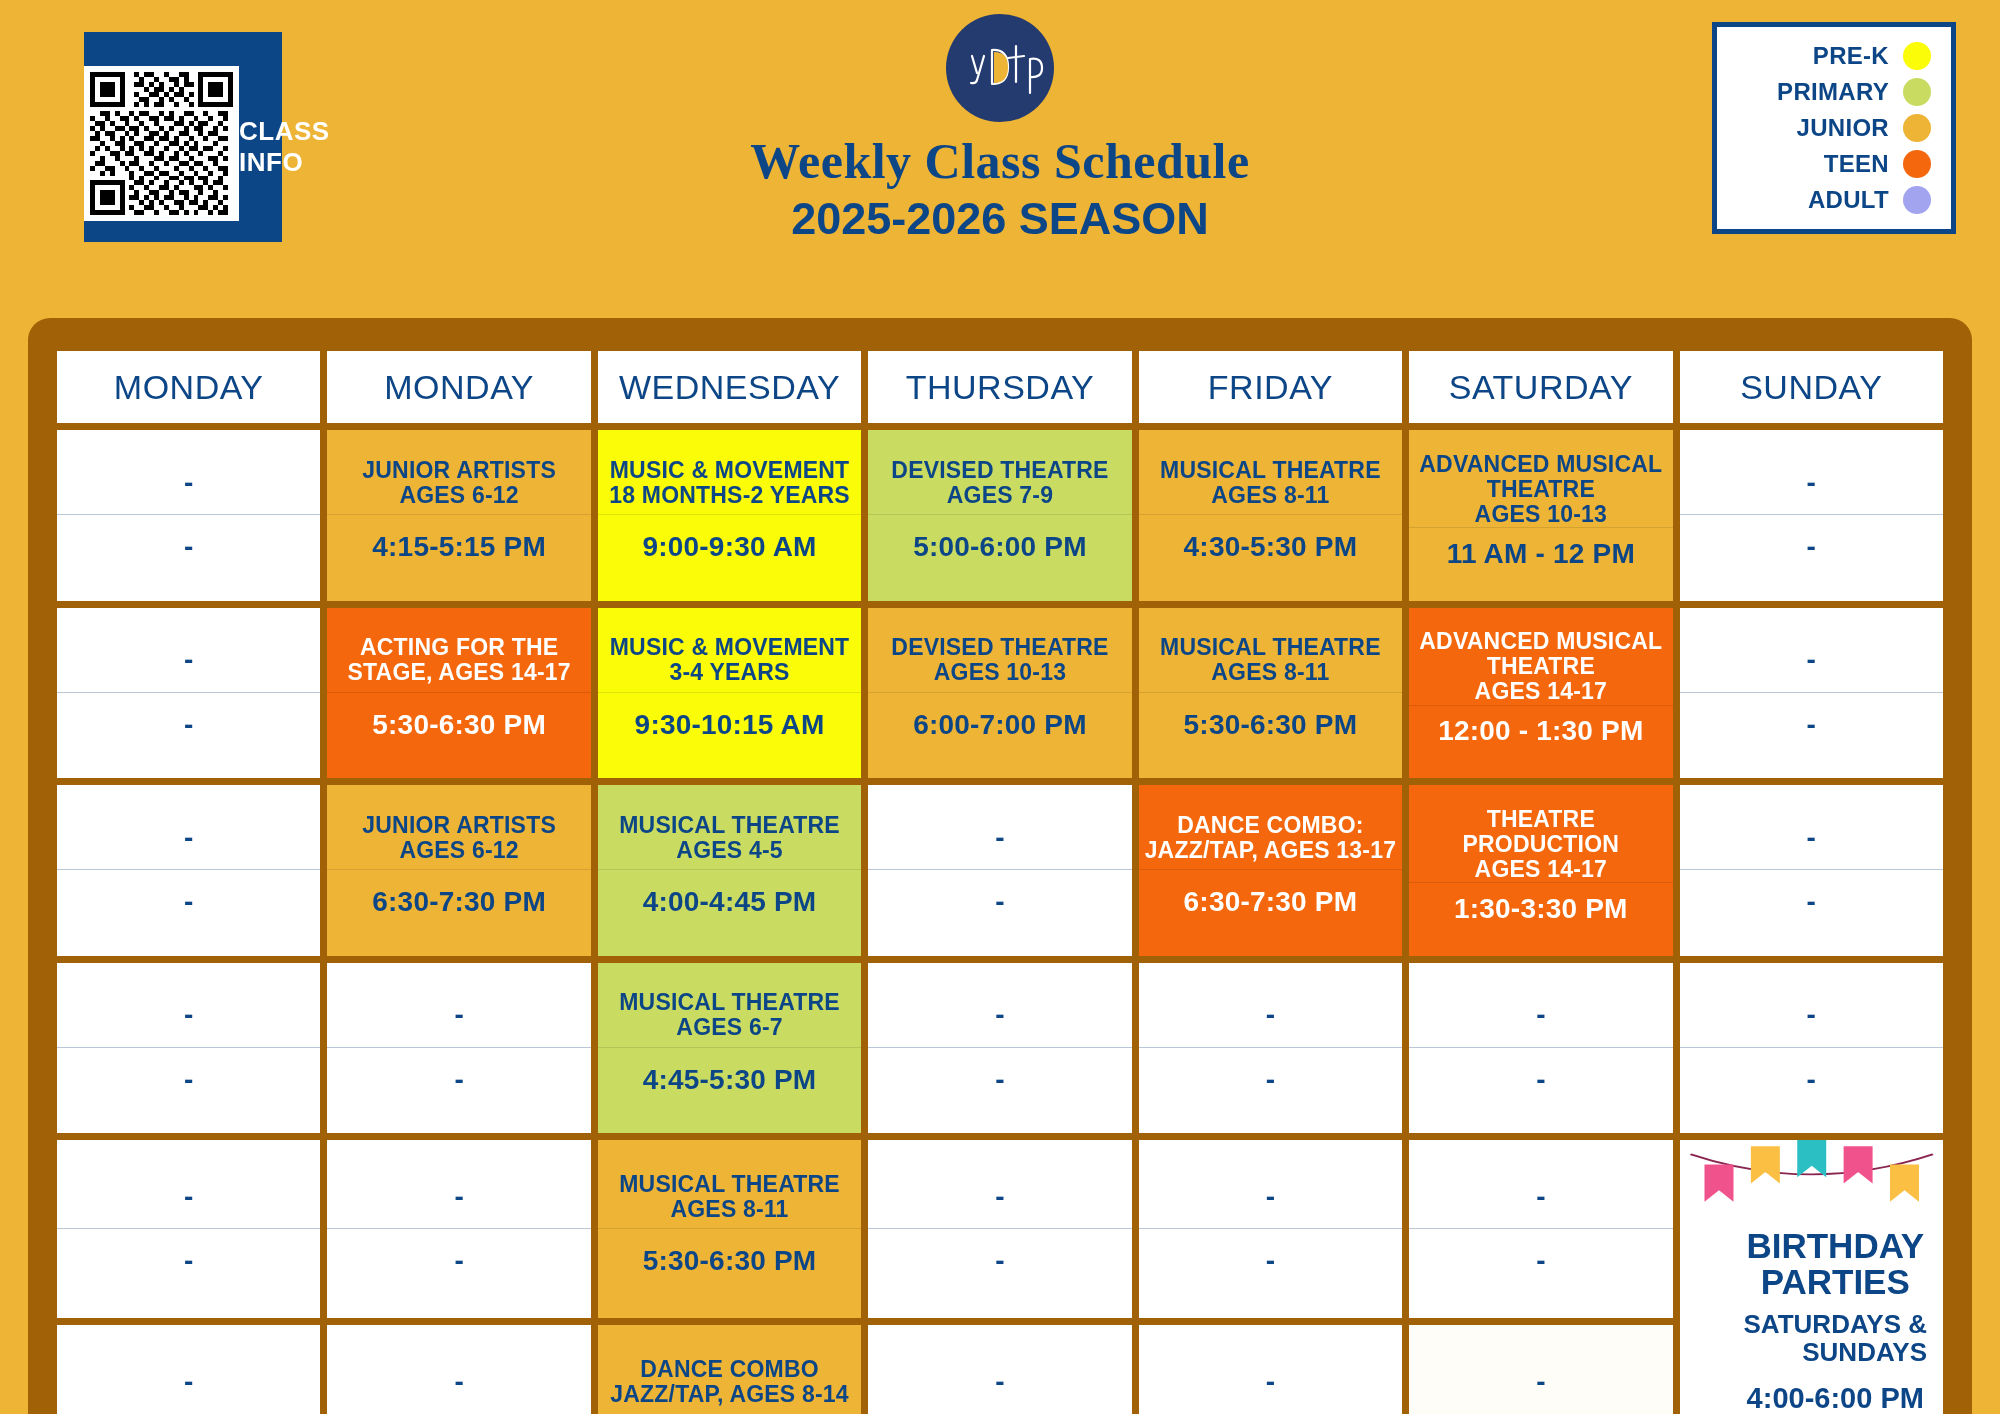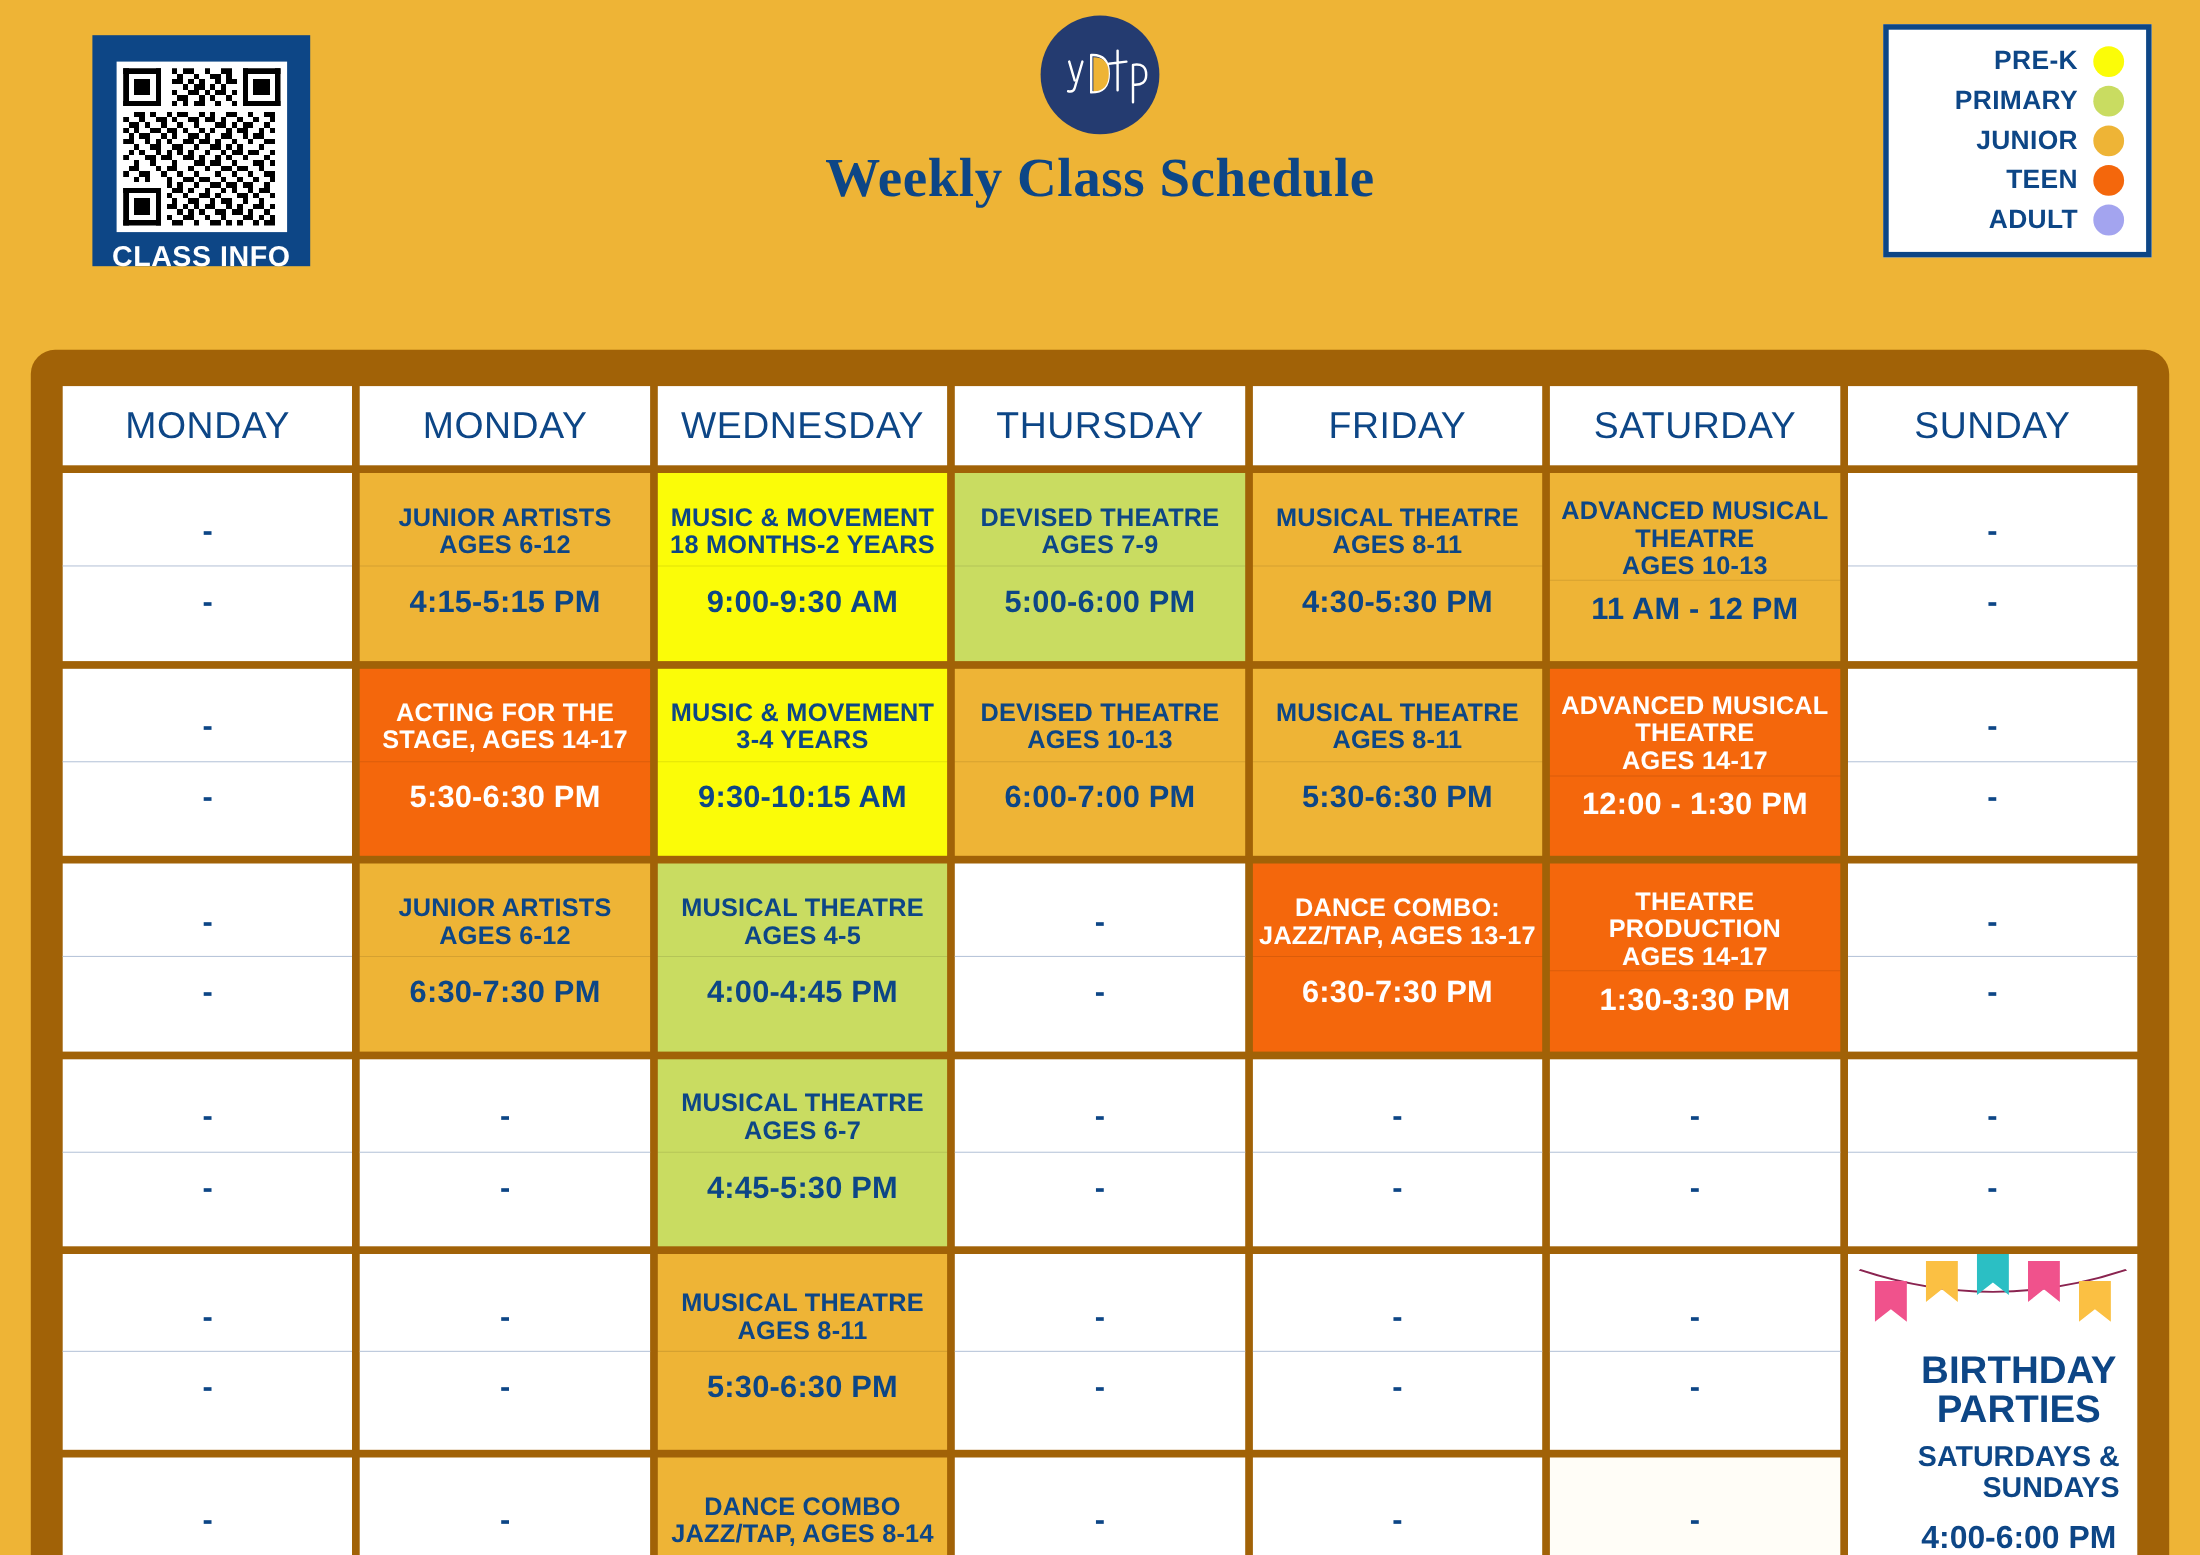--- a/index.html
+++ b/index.html
@@ -22,24 +22,23 @@
   }
 
   .qr-block {
     position: absolute;
     left: 84px;
     top: 32px;
     width: 198px;
     height: 210px;
     background: #0d4686;
     display: flex;
-    flex-direction: column;
     align-items: center;
     justify-content: flex-start;
-    padding-top: 24px;
+    padding-top: 13px;
     box-sizing: border-box;
   }
   .qr-code {
     width: 155px;
     height: 155px;
     background: #ffffff;
     padding: 6px;
     box-sizing: border-box;
   }
   .qr-code svg { display: block; }
@@ -490,20 +489,21 @@
         <g fill="none" stroke="#ffffff" stroke-width="2.2" stroke-linecap="round" stroke-linejoin="round">
           <path d="M26 42 l5 17 M38 42 l-7 24 q-1 4 -6 3"></path>
           <path d="M46 36 l0 34 M46 36 q16 -1 16 17 q0 17 -16 17"></path>
           <path d="M70 32 l0 36 M62 44 l16 -2"></path>
           <path d="M84 45 l0 34 M84 45 q12 -2 12 9 q0 10 -12 9"></path>
         </g>
         <path d="M48 38 q14 0 14 15 q0 16 -14 16 z" fill="#eeb436"></path>
       </svg>
     </div>
     <div class="main-title">Weekly Class Schedule</div>
+    <div class="sub-title">2025-2026 SEASON</div>
   </div>
 
   <div class="legend" id="legend-root">
       <div class="legend-row">
         <span class="legend-label">PRE-K</span>
         <span class="legend-dot" style="background: rgb(251, 252, 8);"></span>
       </div>
       <div class="legend-row">
         <span class="legend-label">PRIMARY</span>
         <span class="legend-dot" style="background: rgb(201, 220, 97);"></span>

